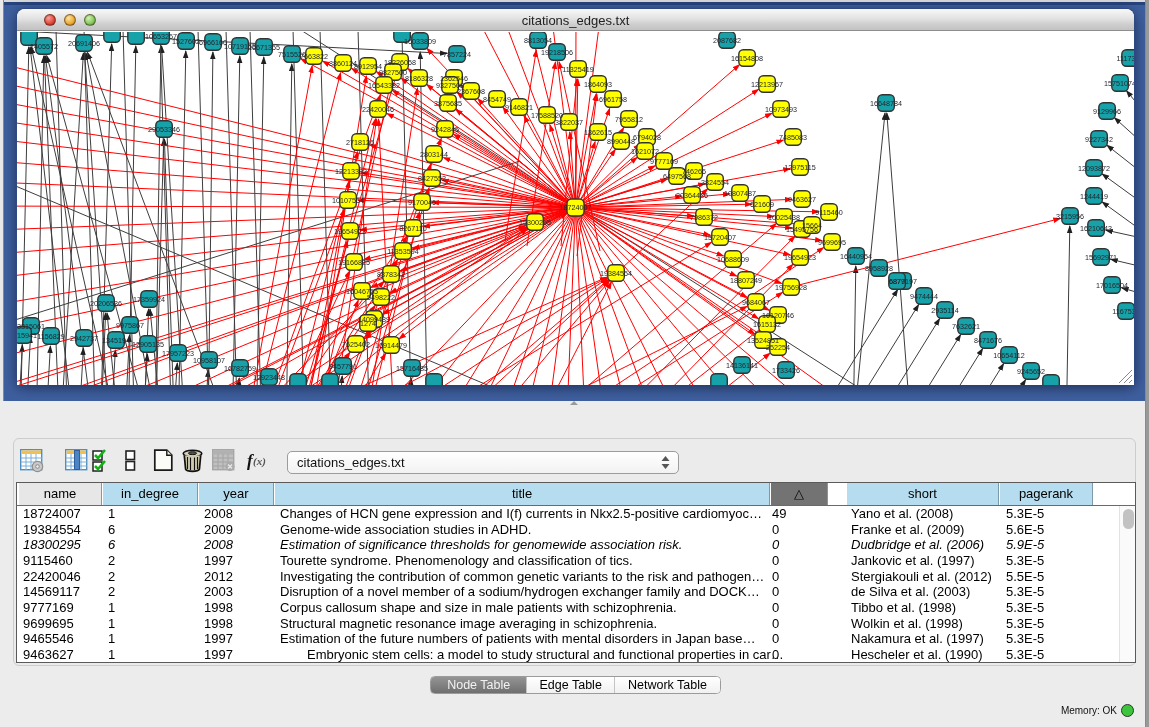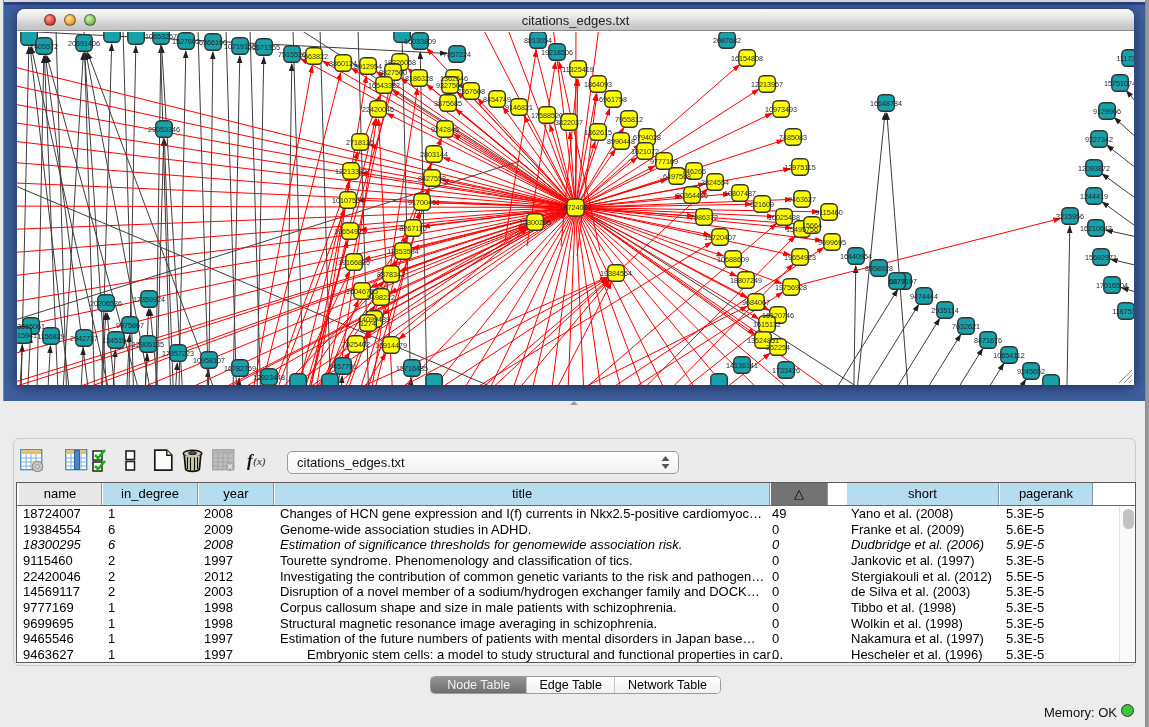--- a/index.html
+++ b/index.html
@@ -24,21 +24,21 @@
 #thead { position:absolute; left:16px; top:81px; width:1120px; height:24px; border:1px solid #5a5a5a; border-bottom:1px solid #6a6a6a; background:#ffffff; }
 .hcell { position:absolute; top:0; height:22px; border-right:1px solid #7e9aaa; text-align:center; font-size:13px; color:#000; line-height:22px; }
 #tbody { position:absolute; left:16px; top:105px; width:1120px; height:157px; background:#ffffff; border:1px solid #5a5a5a; border-top:none; overflow:hidden; }
 .trow { position:absolute; left:0; width:100%; height:15.65px; font-size:13px; color:#000; line-height:15.65px; }
 .trow span { position:absolute; top:0; white-space:nowrap; }
 #vscroll { position:absolute; left:1102px; top:0px; width:17px; height:156px; background:#fafafa; border-left:1px solid #e2e2e2; }
 #vthumb { position:absolute; left:2.5px; top:3px; width:11px; height:20px; background:#c2c2c2; border-radius:6px; }
 #tabs { position:absolute; left:430px; top:274.5px; width:291px; height:18px; border:1px solid #9b9b9b; border-radius:4.5px; background:#ffffff; overflow:hidden; display:flex; }
 #tabs .seg { height:100%; font-size:12.5px; text-align:center; line-height:17px; color:#000; border-right:1px solid #c4c4c4; background:linear-gradient(#ffffff,#f1f1f1); }
 #tabs .on { background:linear-gradient(#949494,#6f6f6f); color:#f2f2f2; }
-#mem { position:absolute; right:32px; top:304px; font-size:13px; color:#111; }
+#mem { position:absolute; right:32px; top:304px; font-size:10px; color:#111; }
 #memdot { position:absolute; right:15px; top:303px; width:13px; height:13px; border-radius:50%; background:#3cc43c; border:1.5px solid #333; }
 .icon { position:absolute; top:48px; }
 </style></head>
 <body>
 <div id="desk">
   <div class="topline"></div>
   <div class="topnavy"></div>
   <div class="lstrip"></div>
 </div>
 <div id="win">
@@ -733,21 +733,21 @@
         <span style="left:755px;">0</span>
         <span style="left:834px;">Nakamura et al. (1997)</span>
         <span style="left:989px;">5.3E‑5</span>
       </div>
 <div class="trow" style="top:140.8px;">
         <span style="left:6px;">9463627</span>
         <span style="left:91px;">1</span>
         <span style="left:187px;">1997</span>
         <span style="left:263px;margin-left:27px;">Embryonic stem cells: a model to study structural and functional properties in car…</span>
         <span style="left:755px;">0</span>
-        <span style="left:834px;">Hescheler et al. (1996)</span>
+        <span style="left:834px;">Hescheler et al. (1990)</span>
         <span style="left:989px;">5.3E‑5</span>
       </div>
     <div id="vscroll">
         <div id="vthumb"></div>
       </div>
   </div>
   <div id="tabs">
     <div class="seg on" style="width:100px;">Node Table</div>
     <div class="seg" style="width:91px;">Edge Table</div>
     <div class="seg" style="width:109px; border-right:none;">Network Table</div>

